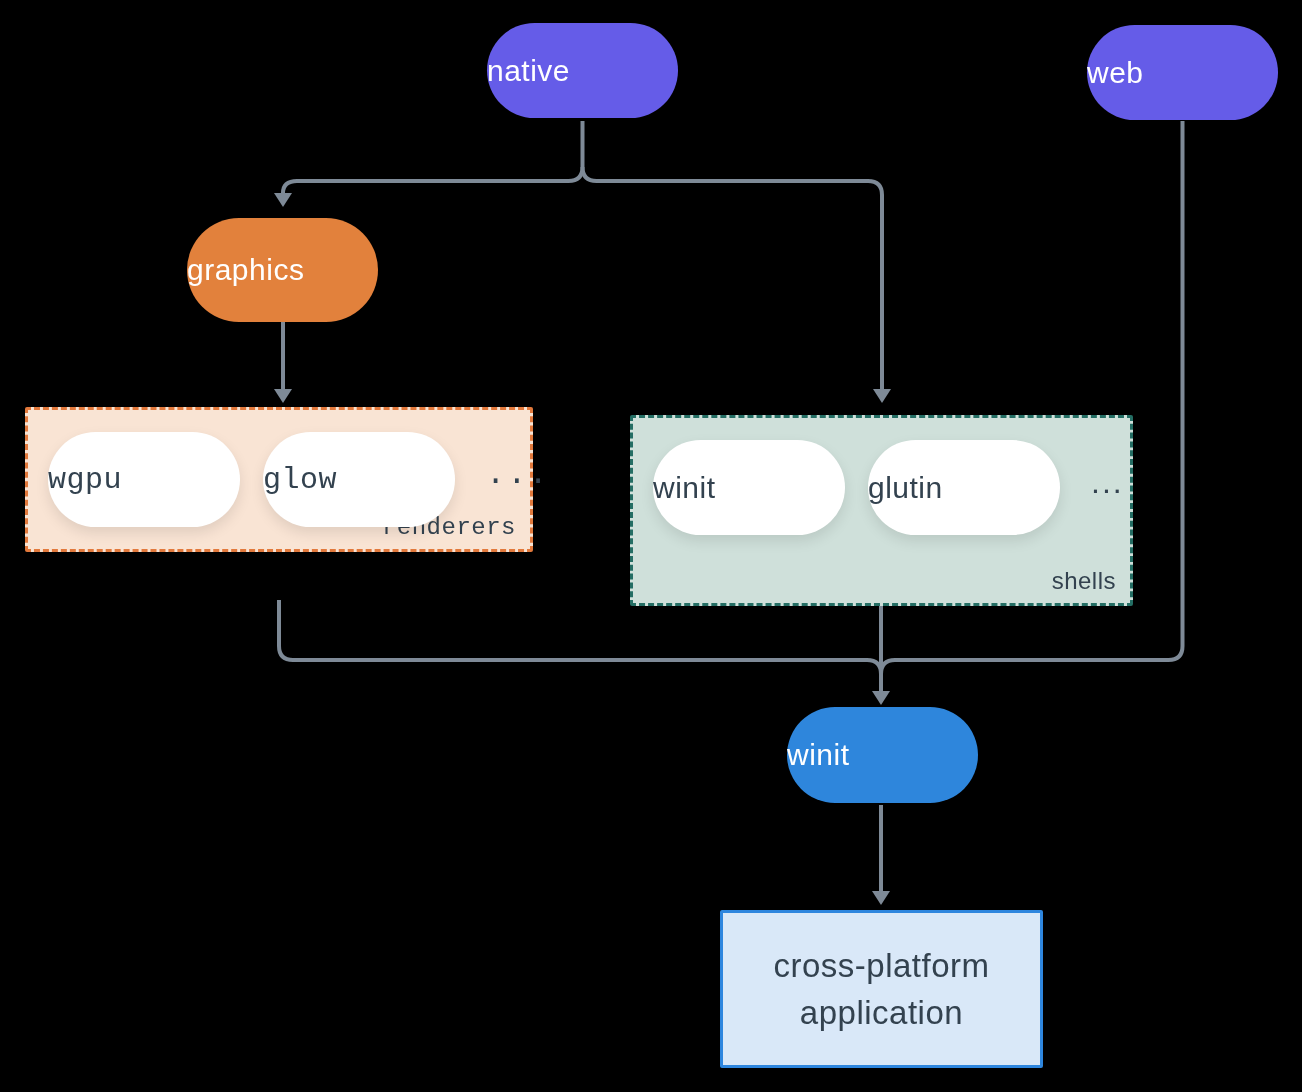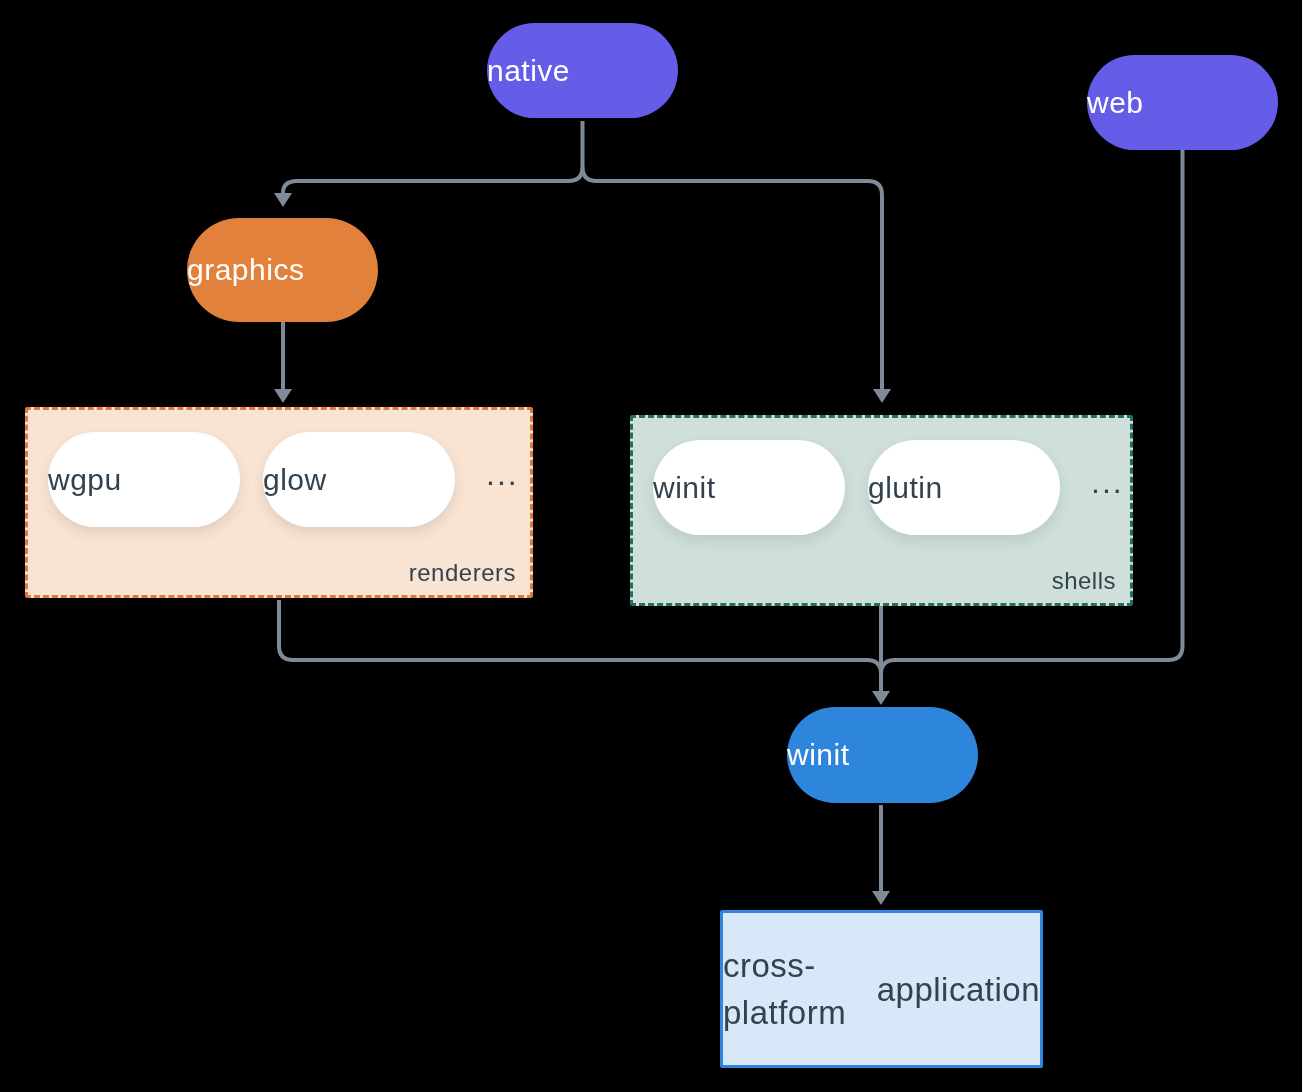--- a/index.html
+++ b/index.html
@@ -21,50 +21,50 @@
     border-radius:60px; font-size:30px; letter-spacing:0.5px; color:var(--text-light);
   }
   .pill.purple { background:var(--purple); }
   .pill.orange { background:var(--orange); }
   .pill.blue   { background:var(--blue); }
   .pill.white  {
     background:var(--pill-fill); color:var(--text-dark);
     box-shadow:0 6px 14px rgba(0,0,0,0.10);
   }
   .node-native   { left:487px; top:23px;  width:191px; height:95px; }
-  .node-web      { left:1087px; top:25px; width:191px; height:95px;margin-top:30px; }
+  .node-web      { left:1087px; top:25px; width:191px; height:95px; }
   .node-graphics { left:187px; top:218px; width:191px; height:104px; }
   .node-iced     { left:787px; top:707px; width:191px; height:96px; }
   .group-box {
     position:absolute; z-index:1; border-radius:2px;
   }
   .group-renderers {
-    left:25px; top:407px; width:508px; height:191px;
-    background:var(--renderers-fill); border:3px dashed var(--renderers-border);
+    left:25px; top:407px; width:508px; height:145px;
+    background:var(--renderers-fill); border:3px dashed var(--renderers-border);font-family:Liberation Mono, monospace;
   }
   .group-shells {
     left:630px; top:407px; width:503px; height:191px;
     background:var(--shells-fill); border:3px dashed var(--shells-border);margin-top:8px;
   }
   .group-pills {
     position:absolute; left:20px; top:22px; display:flex; align-items:center; gap:23px;
   }
   .group-pills .pill { position:static; width:192px; height:95px; }
   .ellipsis {
     font-size:32px; color:var(--text-dark); margin-left:8px; letter-spacing:2px;
     padding-bottom:10px;
   }
   .group-label {
     position:absolute; right:14px; bottom:8px; font-size:24px;
     color:var(--text-dark); letter-spacing:0.5px;
   }
   .app-box {
     position:absolute; left:720px; top:910px; width:323px; height:158px; z-index:2;
     background:var(--app-fill); border:3px solid var(--app-border); border-radius:2px;
-    display:flex; flex-direction:row; align-items:center; justify-content:center;
+    display:flex; flex-direction:column; align-items:center; justify-content:center;
     color:var(--text-dark); font-size:33px; line-height:47px; letter-spacing:0.5px;
   }
 </style>
 </head>
 <body>
 
 <div class="canvas">
 
   <svg class="connectors" width="1302" height="1092" viewBox="0 0 1302 1092">
     <g stroke="#7E8A97" stroke-width="4" fill="none">

